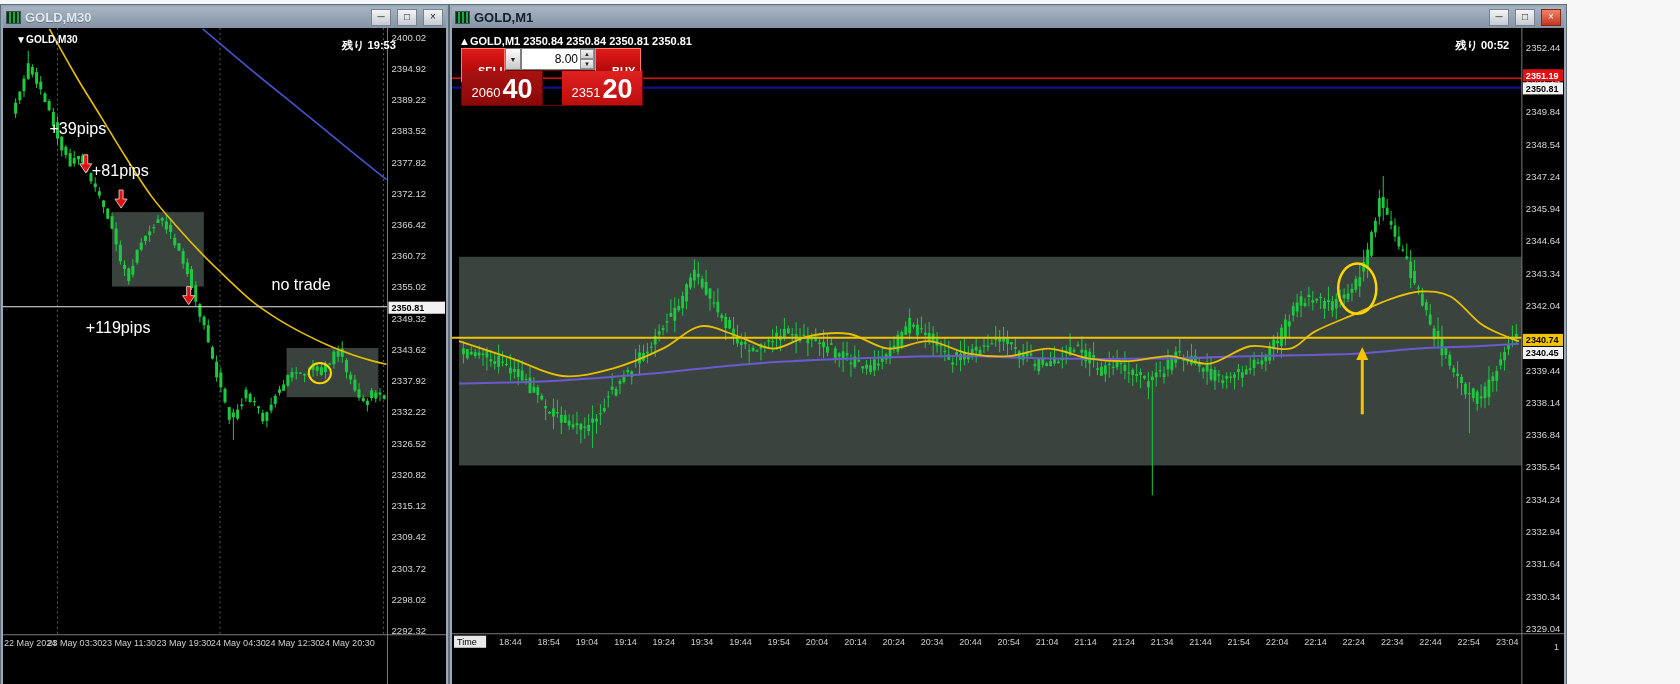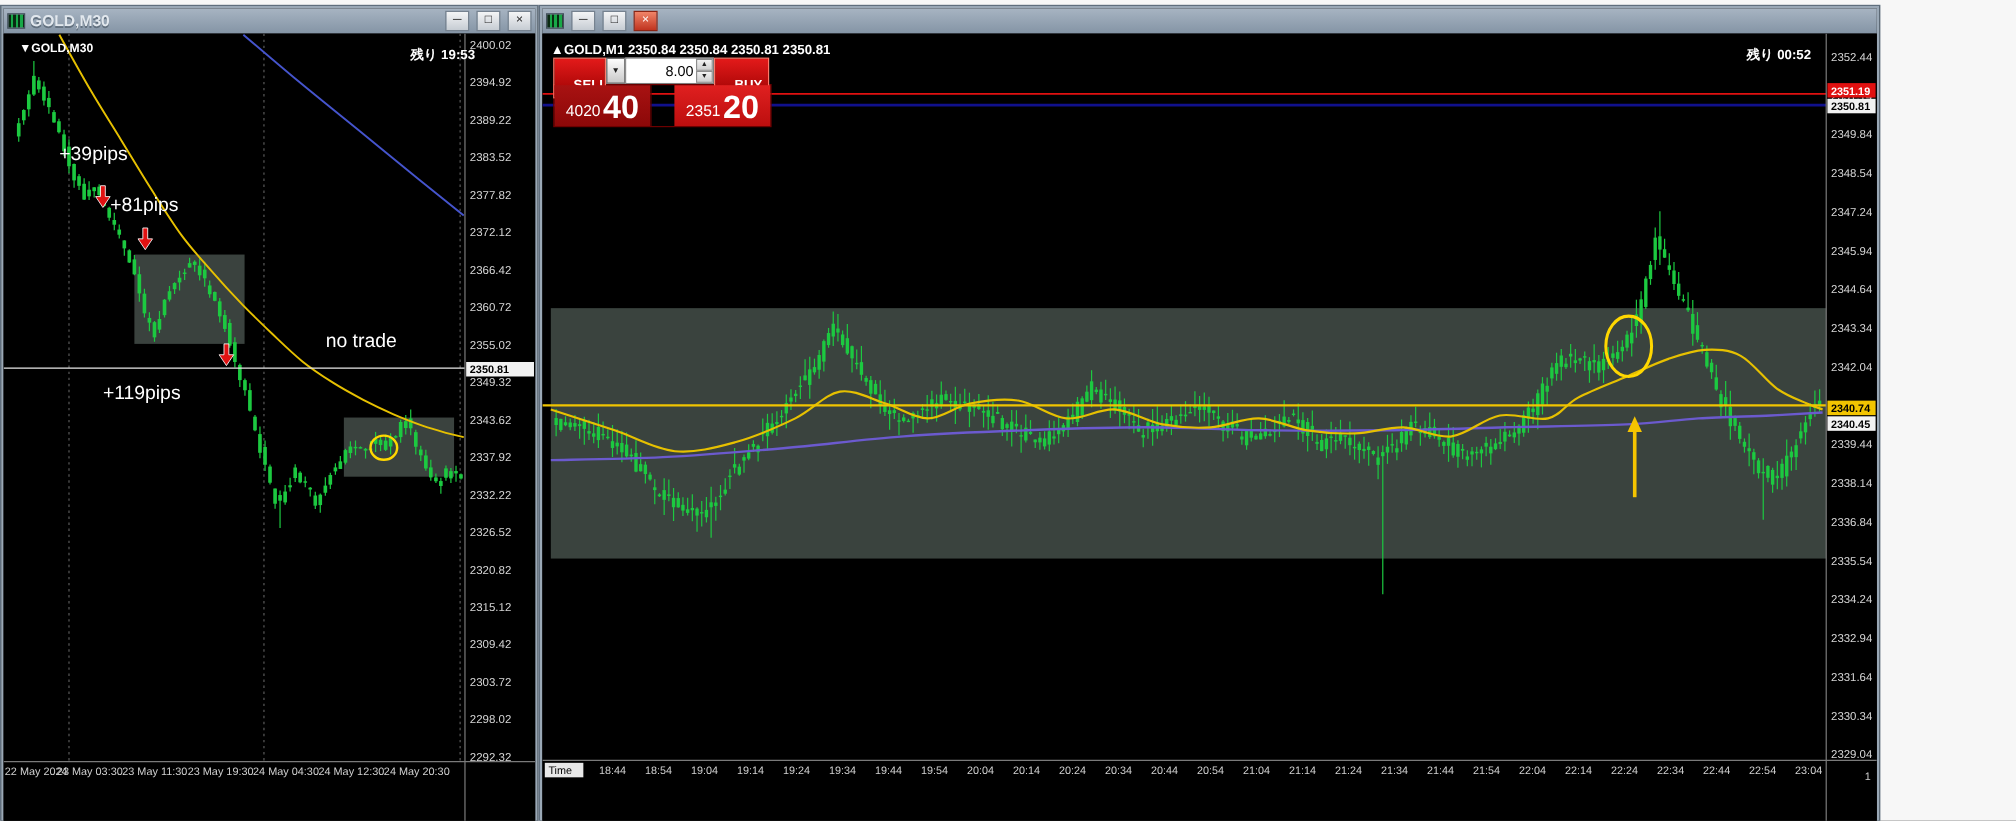--- a/index.html
+++ b/index.html
@@ -296,20 +296,21 @@
             <path d="M 182 257 h4 v9 h4 l-6 9 l-6 -9 h4 z" fill="#e01212" stroke="#ffffff" stroke-width="0.7"></path>
             <ellipse cx="314" cy="343" rx="11" ry="10" fill="none" stroke="#ffd700" stroke-width="2"></ellipse>
           </g>
         </svg>
     </div>
   </div>
 
   <div class="window" id="win-right">
     <div class="titlebar">
       <span class="app-icon"></span>
+      <span class="title">GOLD,M1</span>
       <span class="winbtn">─</span>
       <span class="winbtn">□</span>
       <span class="winbtn close-red">×</span>
     </div>
     <div class="chart">
       <svg id="svg-right" viewBox="0 0 1108 654" preserveAspectRatio="none">
           <g>
             <rect x="7" y="227.4" width="1059" height="207.4" fill="#3a433e"></rect>
           </g>
           <g>
@@ -942,21 +943,21 @@
             <input class="lot-input" value="8.00" style="">
             <div class="spin">
               <button>▲</button>
               <button>▼</button>
             </div>
           </div>
           <button class="btn-buy">BUY</button>
         </div>
         <div class="tp-row2">
           <div class="quote q-sell">
-            <span class="q-main">4020</span>
+            <span class="q-main">2060</span>
               <span class="q-big">40</span>
           </div>
           <div class="quote q-buy">
             <span class="q-main">2351</span>
               <span class="q-big">20</span>
           </div>
         </div>
       </div>
     </div>
   </div>

